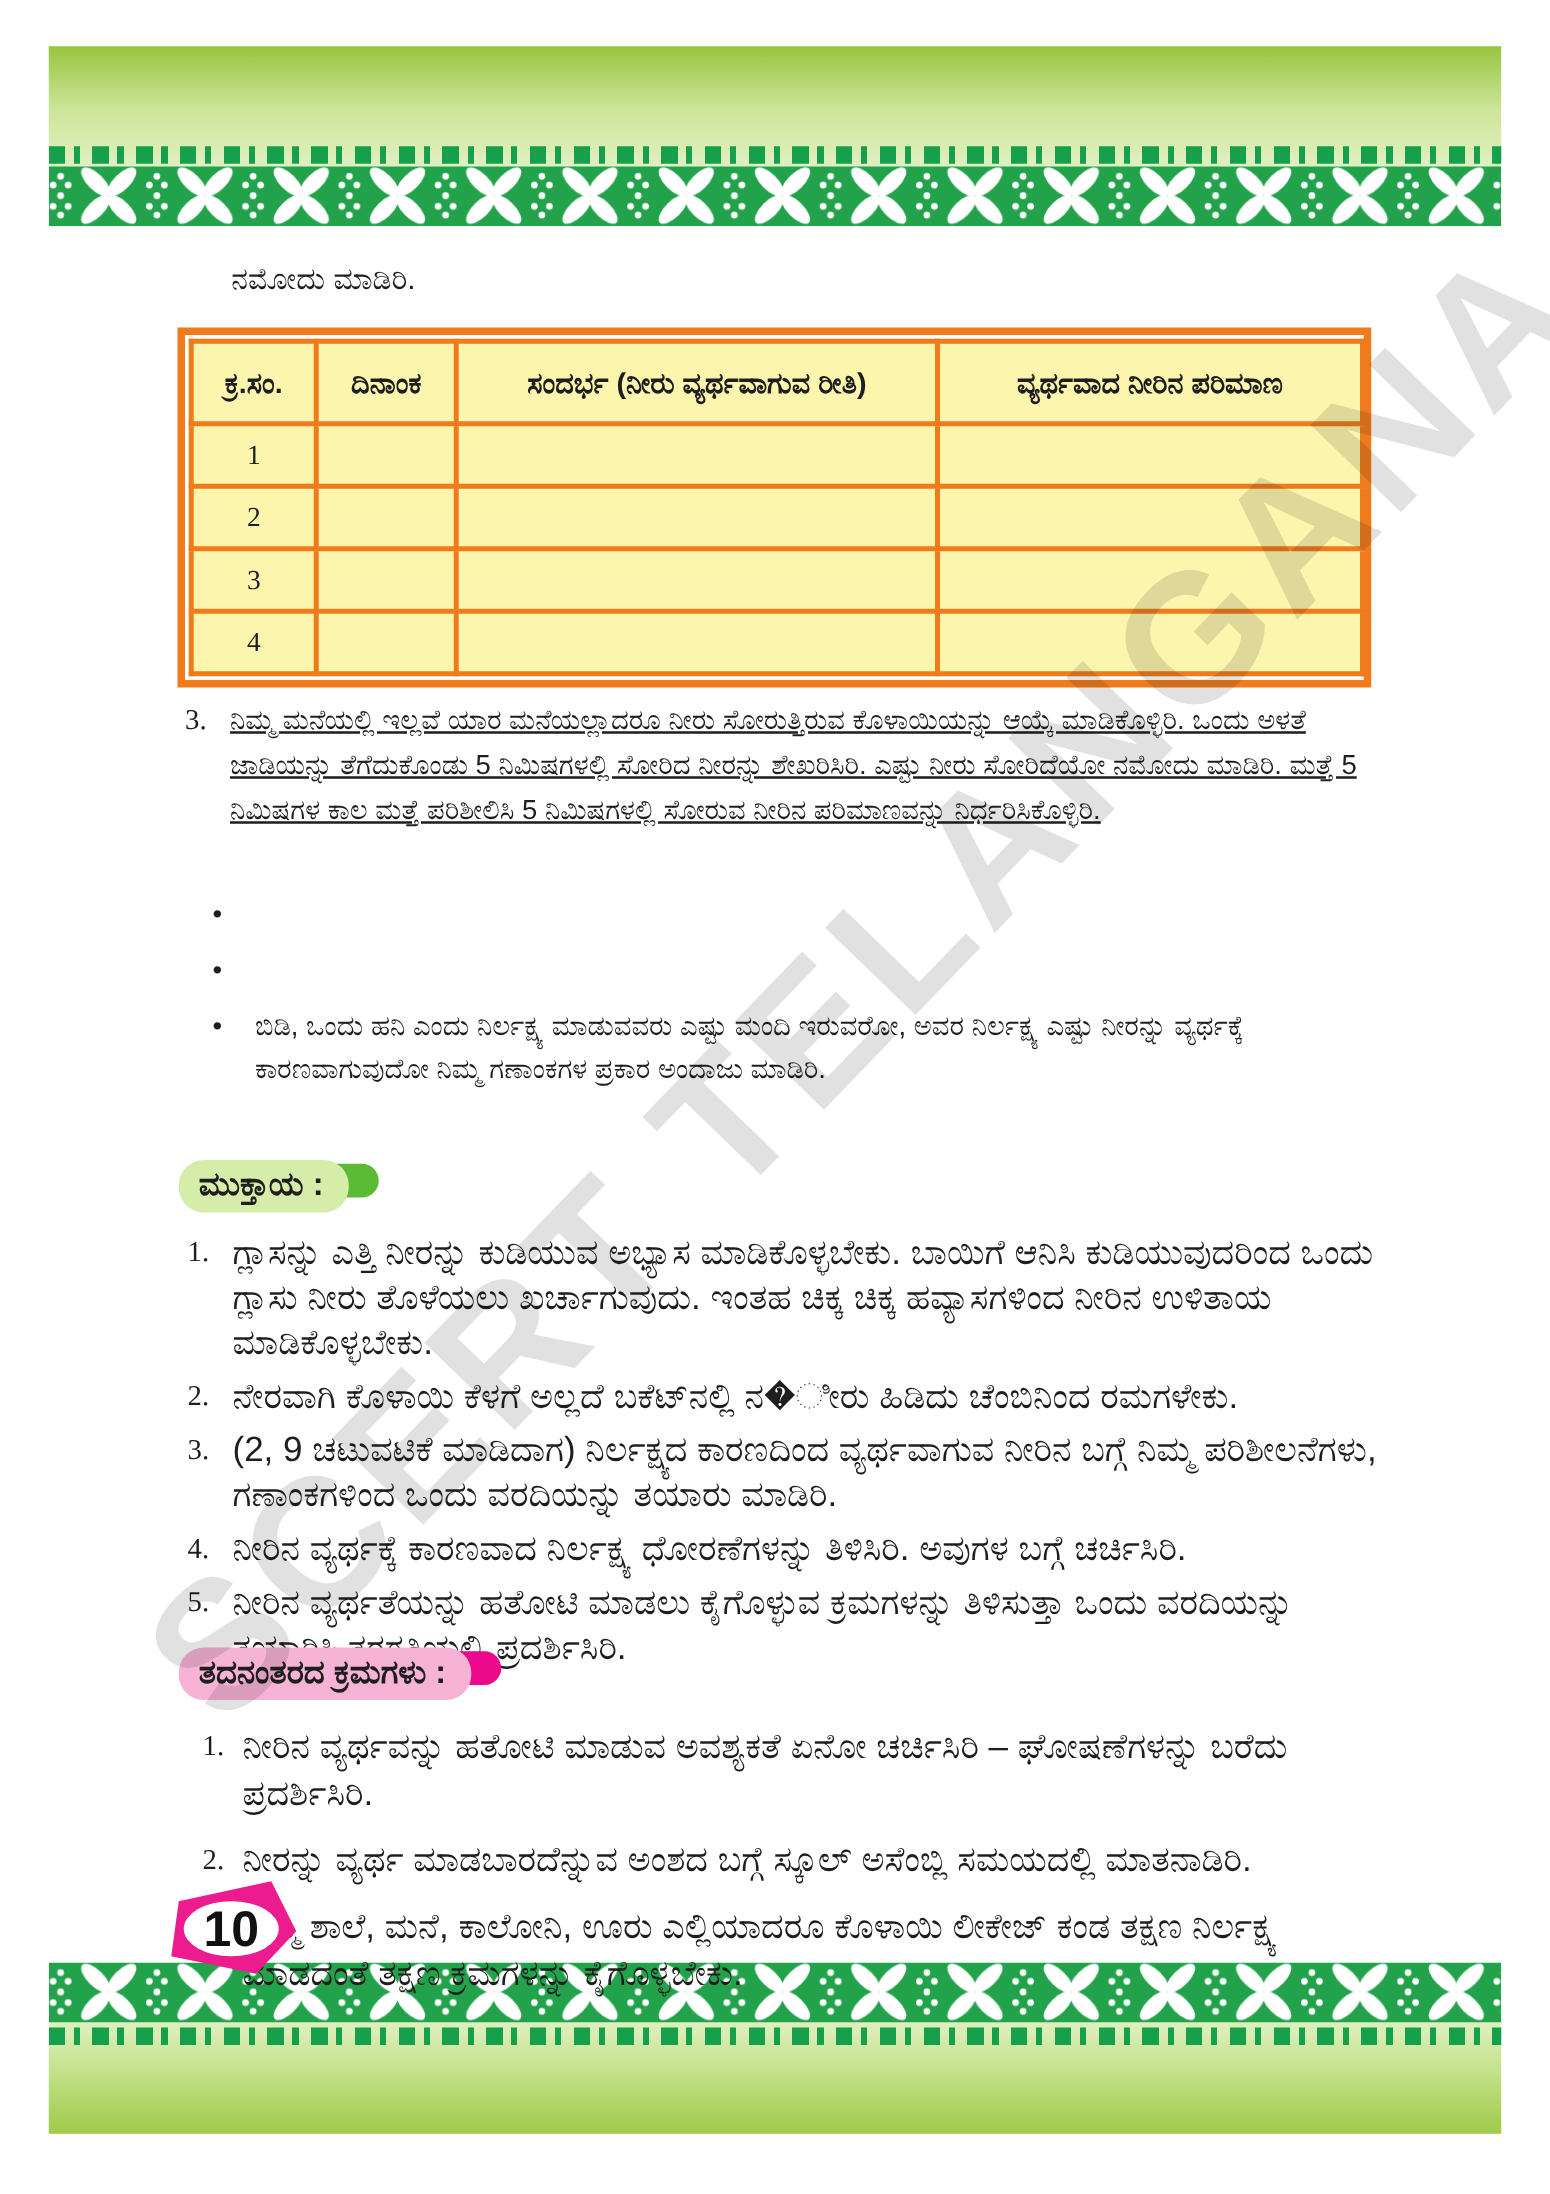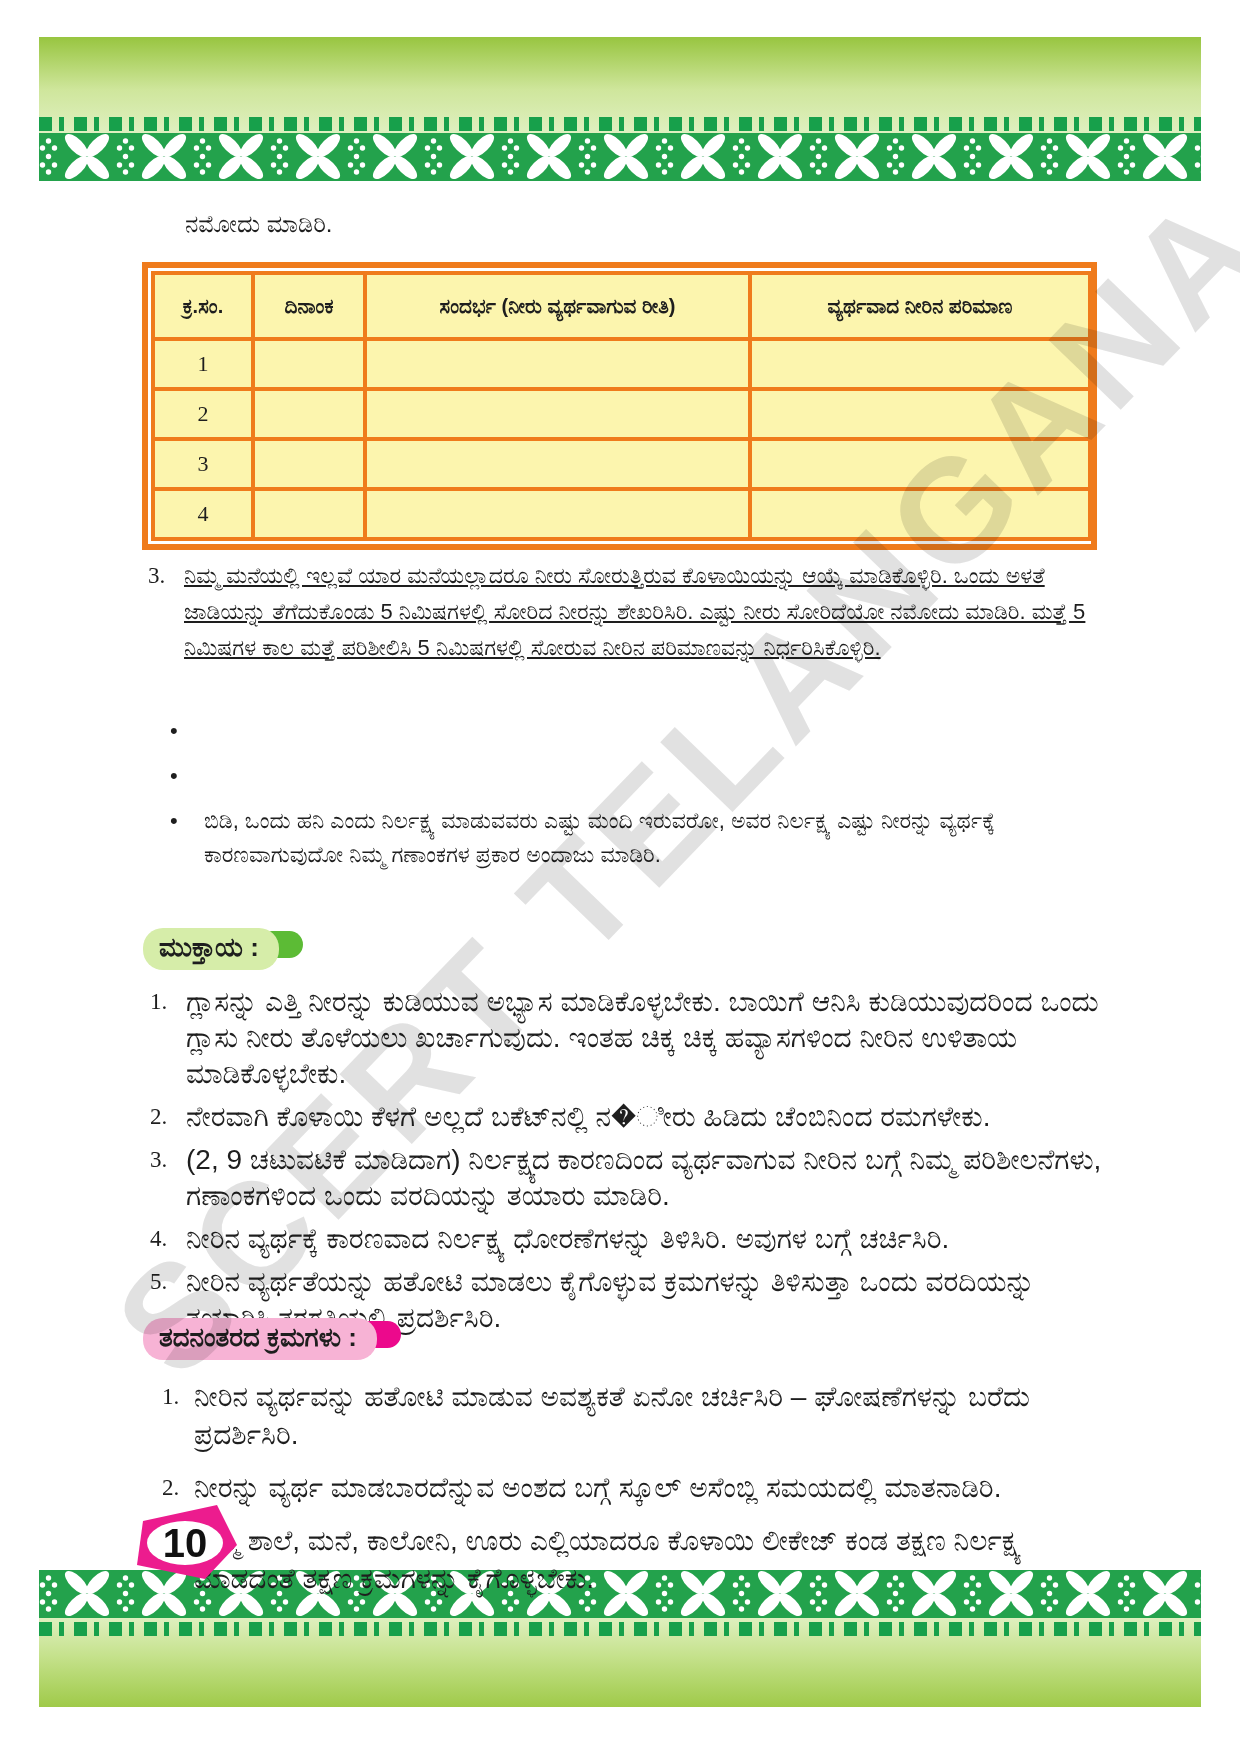--- a/index.html
+++ b/index.html
@@ -46,21 +46,21 @@
   }
   
   .note-line{position:absolute;left:185px;top:210px;font-size:24px;z-index:3;}
   
   .tbl-wrap{
     position:absolute;left:142px;top:262px;width:955px;z-index:3;
     border:6px solid var(--c-table-border);background:#ffffff;padding:3px;box-sizing:border-box;
   }
   table.rec{border-collapse:collapse;width:100%;background:var(--c-table-bg);table-layout:fixed;}
   table.rec th,table.rec td{border:4px solid var(--c-table-border);}
-  table.rec th{height:58px;font-size:20px;font-weight:bold;text-align:center;padding:2px 6px;}
+  table.rec th{height:58px;font-size:23px;font-weight:bold;text-align:center;padding:2px 6px;}
   table.rec td{height:44px;font-size:22px;text-align:center;font-family:"Liberation Serif",serif;}
   .col-sl{width:100px;} .col-date{width:112px;} .col-ctx{width:385px;} .col-qty{width:340px;}
   
   .hang{position:absolute;display:flex;z-index:3;}
   .hang .num{width:36px;flex:none;font-family:"Liberation Serif",serif;font-size:23px;line-height:36px;}
   .hang .txt{font-size:22px;line-height:36px;text-decoration:underline;}
   #activity-item{left:148px;top:558px;width:950px;}
   ul.bullets{position:absolute;left:170px;top:714px;width:930px;margin:0;padding:0;list-style:none;z-index:3;}
   ul.bullets li{display:flex;margin-bottom:11px;}
   ul.bullets li .dot{width:34px;flex:none;font-size:22px;line-height:34px;}

